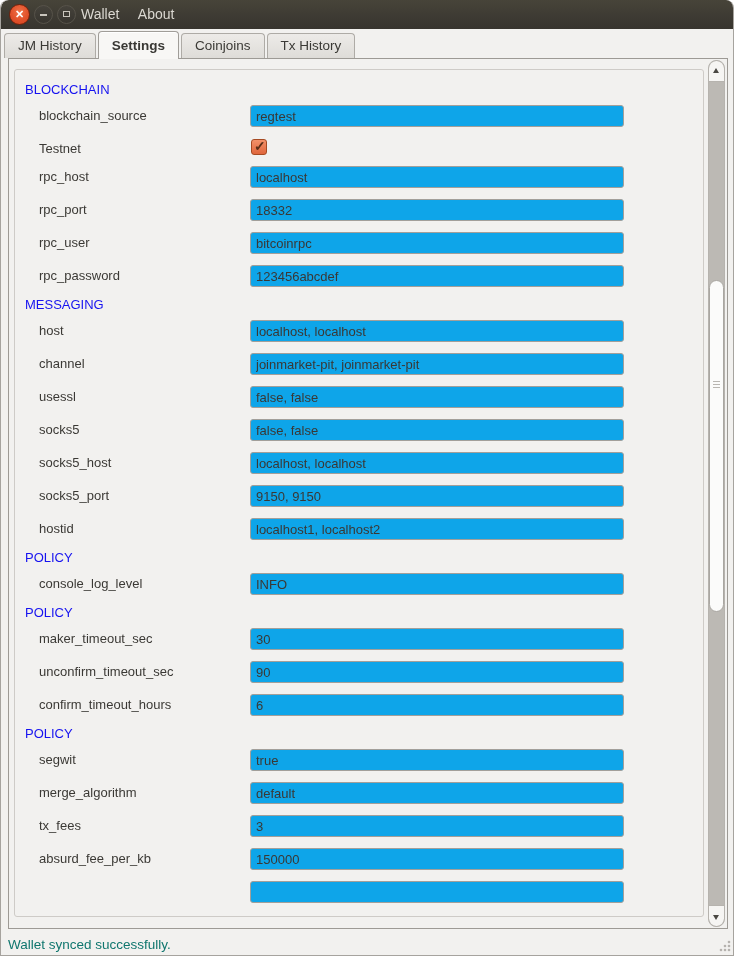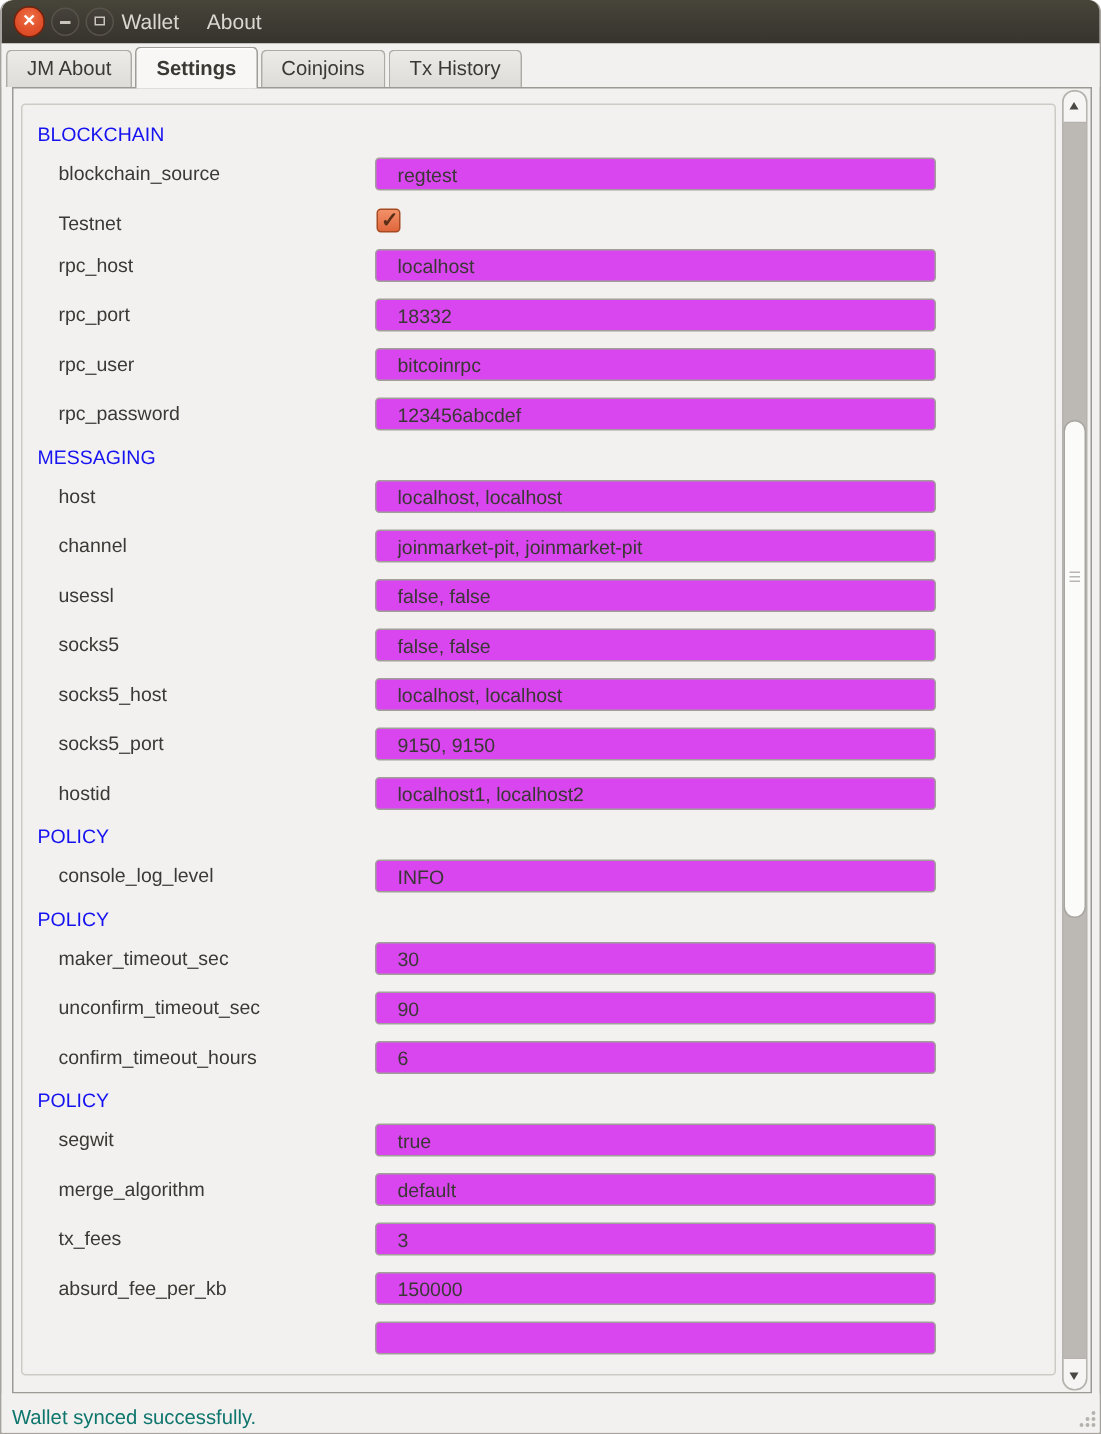--- a/index.html
+++ b/index.html
@@ -78,23 +78,23 @@
     font-size:13px;font-weight:normal;color:#1612f0;
   }
   .field-row{position:relative;height:33px;}
   .field-row.cb-row{height:28px;}
   .field-label{
     position:absolute;left:24px;top:8px;
     font-size:13px;color:#3b3935;
   }
   .field-input{
     position:absolute;left:235px;top:5px;width:374px;height:22px;
-    border:1px solid #a29f9a;border-radius:3px;background:#d946ef;
+    border:1px solid #a29f9a;border-radius:3px;background:#0ea5e9;
     font-family:"Liberation Sans", sans-serif;font-size:13px;color:#3a3835;
-    padding:1px 14px;outline:none;
+    padding:1px 5px;outline:none;
   }
   .checkbox{
     position:absolute;left:236px;top:6px;width:16px;height:16px;
     border:1px solid #a64a22;border-radius:3px;
     background:linear-gradient(180deg,#f29169 0%,#e0663c 100%);
   }
   .checkbox.checked::after{
     content:"\2713";position:absolute;left:2px;top:-2px;
     font-size:14px;font-weight:bold;color:#5a2f18;
   }
@@ -146,21 +146,21 @@
     <div class="winbtn btn-max">
       <span class="glyph"></span>
     </div>
     <div class="menubar">
       <span class="menu-item">Wallet</span>
       <span class="menu-item">About</span>
     </div>
   </div>
 
   <div class="tabbar">
-    <div class="tab">JM About</div>
+    <div class="tab">JM History</div>
     <div class="tab active">Settings</div>
     <div class="tab">Coinjoins</div>
     <div class="tab">Tx History</div>
   </div>
 
   <div class="content">
     <div class="scroll-frame">
       <div class="form-frame" id="settings-form">
           <div class="section-header">BLOCKCHAIN</div>
           <div class="field-row">

